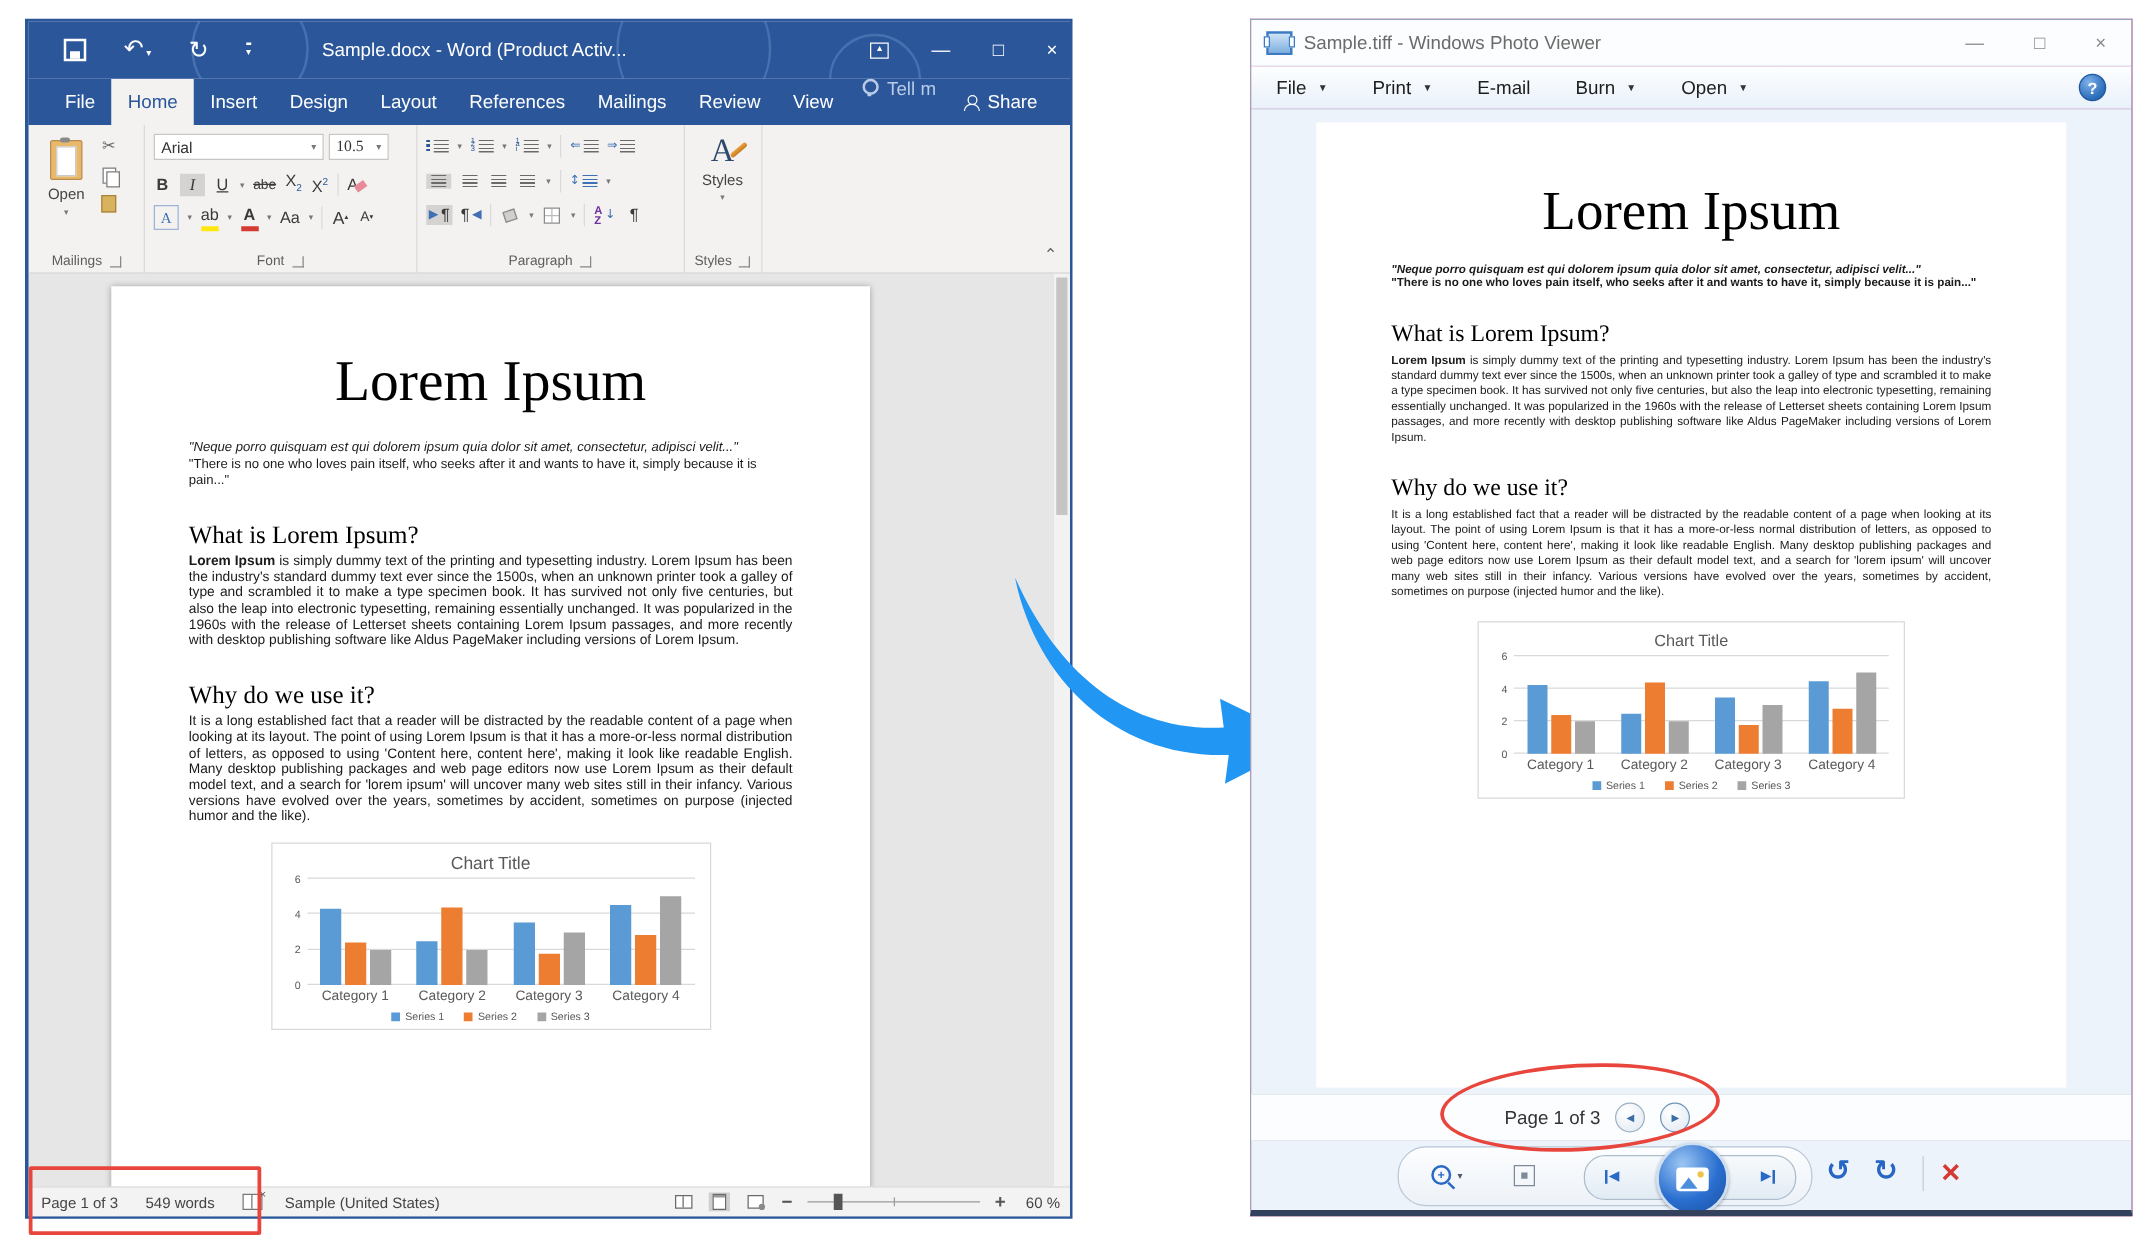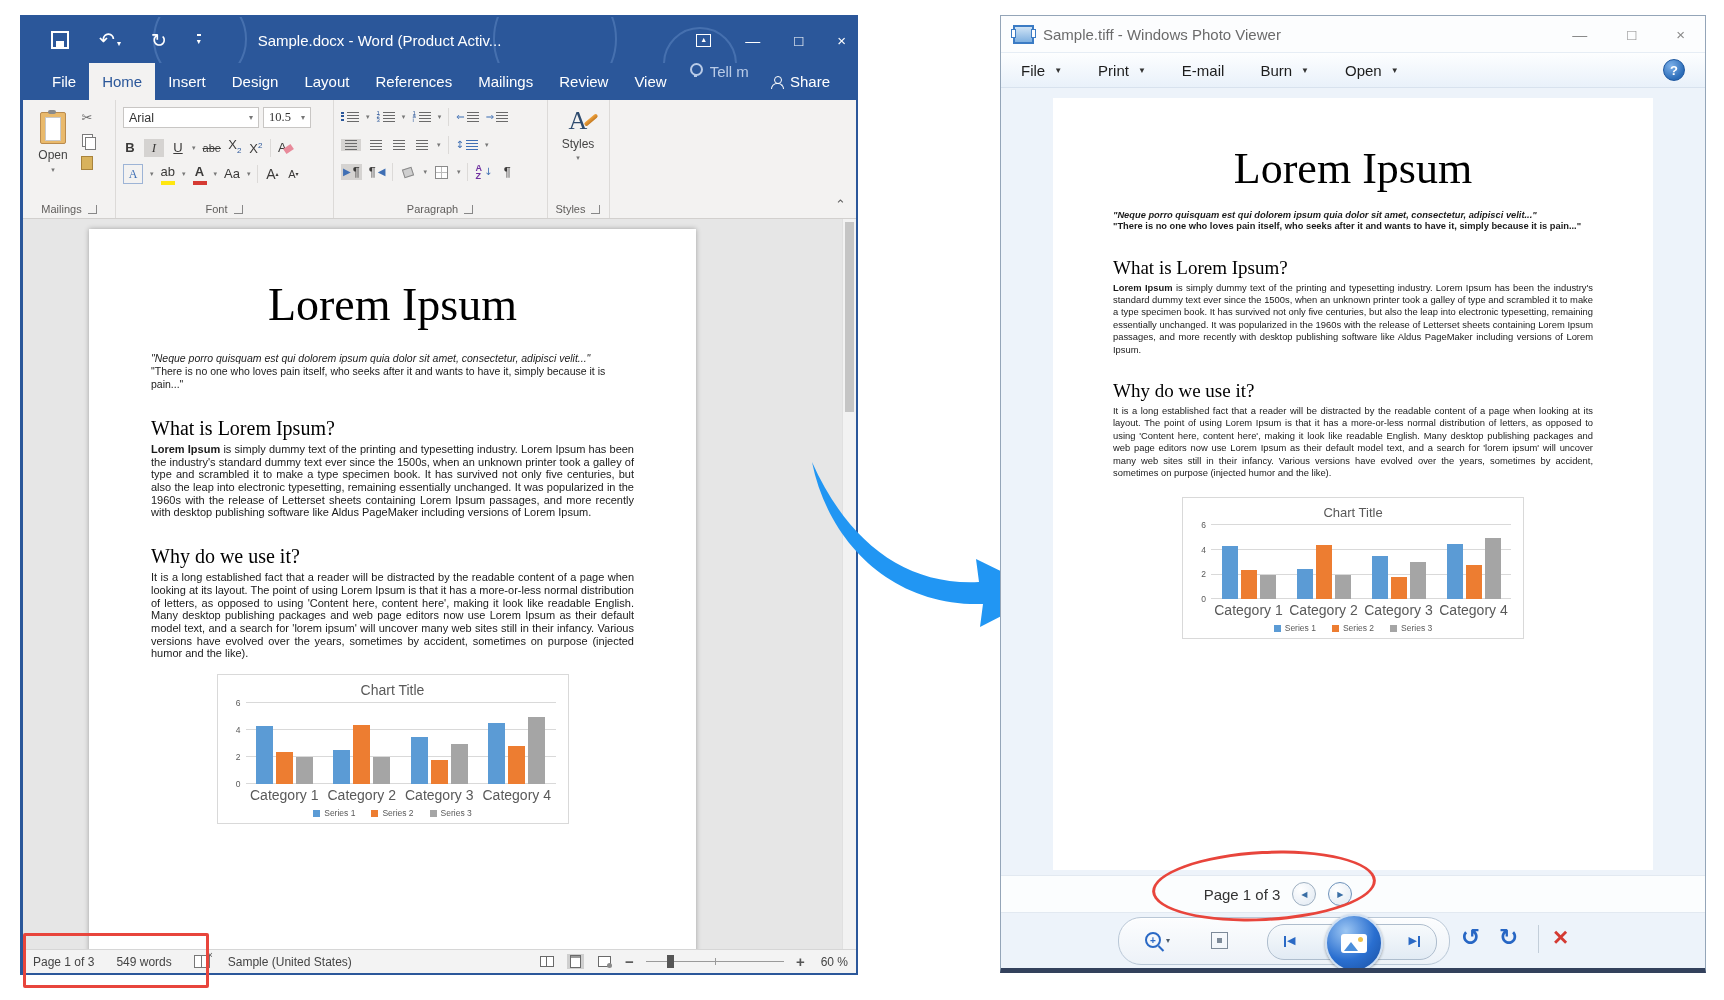--- a/index.html
+++ b/index.html
@@ -131,21 +131,21 @@
   .chart--viewer .c-title{font-size:13px;}
   .c-body{flex:1;display:flex;}
   .c-yaxis{position:relative;width:16px;flex:0 0 auto;}
   .c-ytick{position:absolute;right:5px;transform:translateY(50%);font-size:8.5px;color:#595959;line-height:1;}
   .c-plot{position:relative;flex:1;}
   .c-grid{position:absolute;left:0;right:0;height:1px;background:#d9d9d9;}
   .c-groups{position:absolute;left:0;right:0;top:0;bottom:0;display:flex;}
   .c-group{flex:1;display:flex;align-items:flex-end;justify-content:center;gap:3px;}
   .c-bar{width:17px;}
   .chart--viewer .c-bar{width:16px;}
-  .c-xrow{display:flex;margin-left:16px;font-size:14px;color:#595959;margin-top:3px;}
+  .c-xrow{display:flex;margin-left:16px;font-size:11px;color:#595959;margin-top:3px;}
   .c-xtick{flex:1;text-align:center;}
   .c-legend{display:flex;justify-content:center;gap:16px;font-size:8.5px;color:#595959;margin:5px 0 2px;align-items:center;}
   .c-leg-item{display:flex;align-items:center;gap:4px;}
   .c-sw{width:7px;height:7px;display:inline-block;}
 
   
   .word-statusbar{height:23px;background:#f3f3f3;border-top:1px solid #d6d6d6;display:flex;align-items:center;font-size:12px;color:#444;padding:0 8px;flex:0 0 auto;}
   .sb-item{margin-right:22px;white-space:nowrap;}
   .sb-page{margin-left:2px;}
   .ic-proof{width:14px;height:11px;border:1px solid #777;position:relative;background:#fff;margin-right:18px;}

